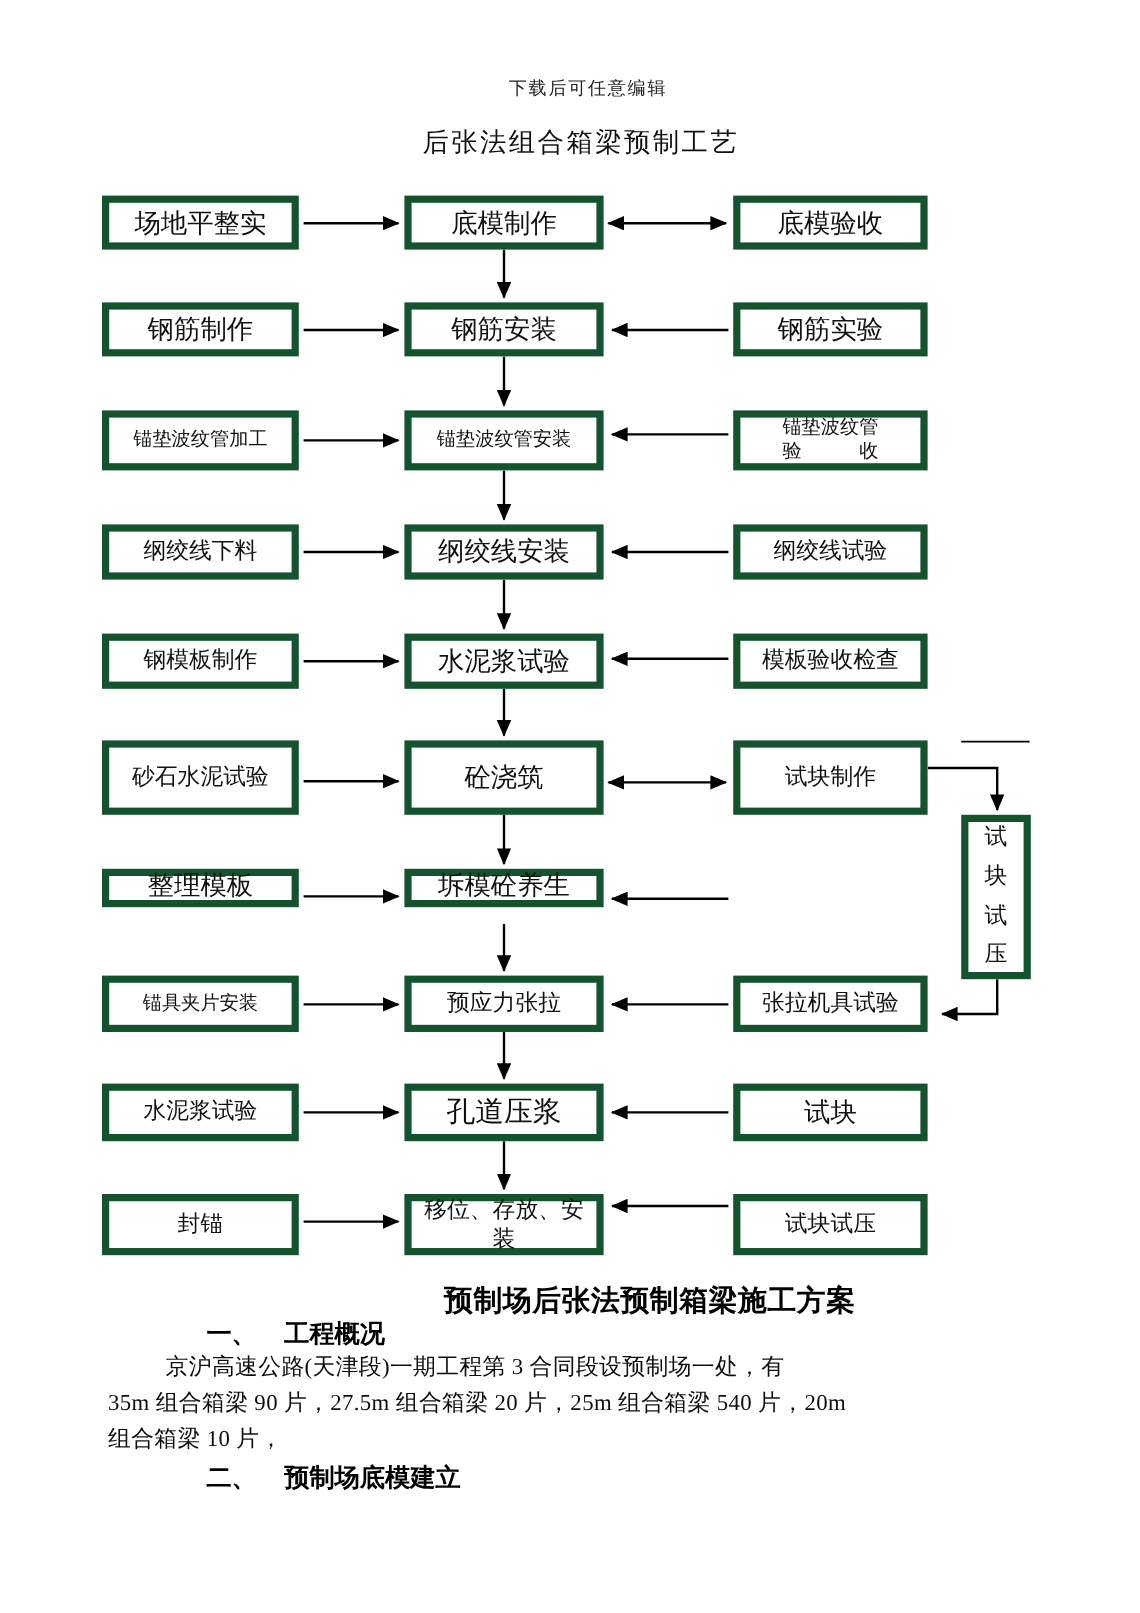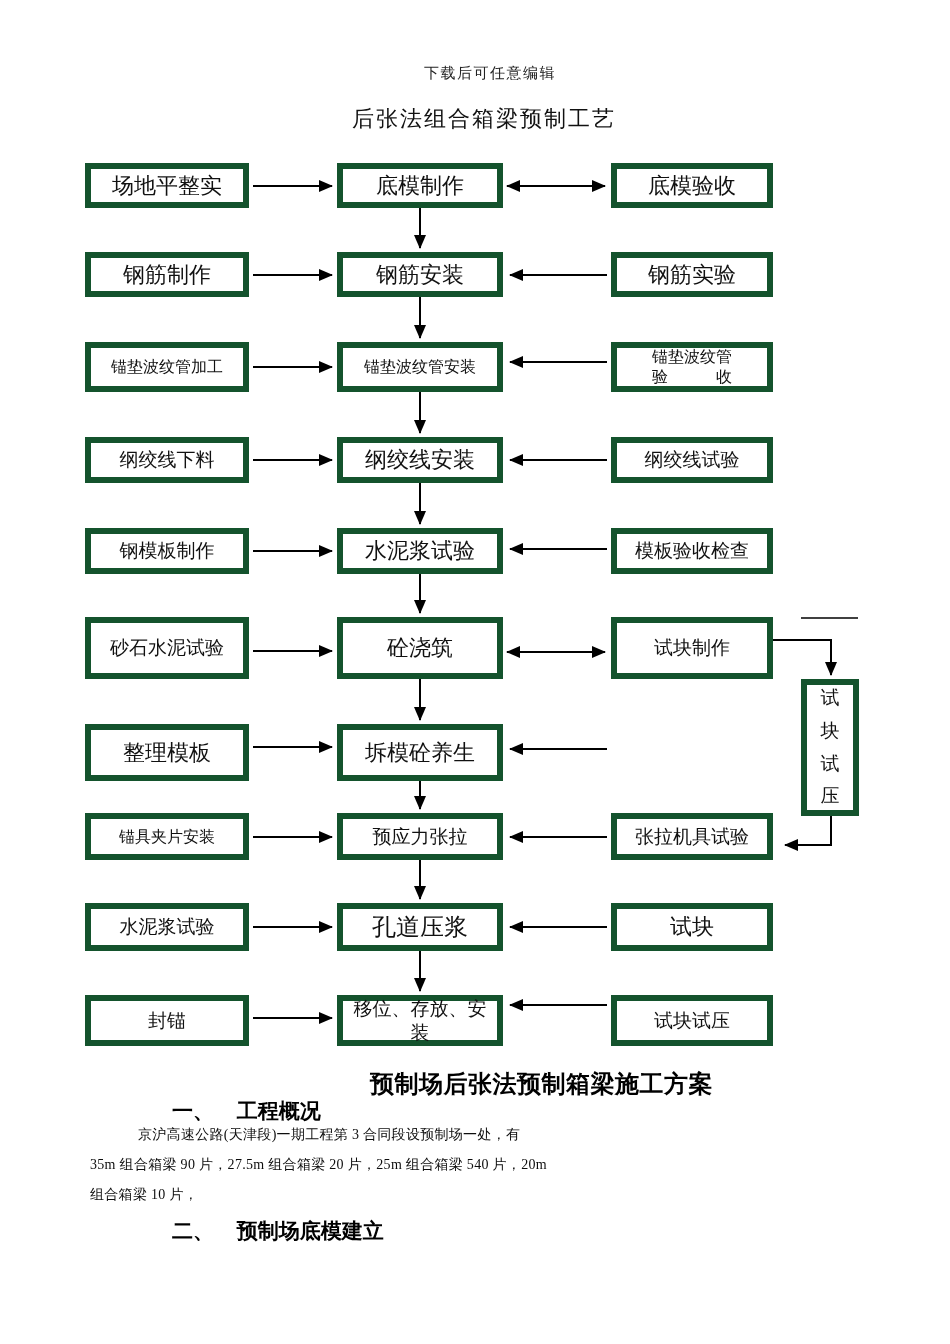--- a/index.html
+++ b/index.html
@@ -35,21 +35,21 @@
   }
   .bl{left:85px;width:164px;}
   .bc{left:337px;width:166px;}
   .br{left:611px;width:162px;}
   .r1{top:163px;height:45px;}
   .r2{top:252px;height:45px;}
   .r3{top:342px;height:50px;}
   .r4{top:437px;height:46px;}
   .r5{top:528px;height:46px;}
   .r6{top:617px;height:62px;}
-  .r7{top:724px;height:57px;}
+  .r7{top:724px;height:32px;font-family:Liberation Mono, monospace;}
   .r8{top:813px;height:47px;}
   .r9{top:903px;height:48px;}
   .r10{top:995px;height:51px;}
   .side-box{left:801px;top:679px;width:58px;height:137px;}
   .side-box .vtext{display:inline-block;width:1.15em;line-height:1.72;word-break:break-all;}
   .fs-xl{font-size:24px;}
   .fs-lg{font-size:22px;}
   .fs-md{font-size:19px;}
   .fs-sm{font-size:16px;}
   .section{position:absolute;left:0;top:1060px;width:950px;height:284px;}
@@ -62,21 +62,21 @@
     position:absolute;left:172px;
     font-family:"Liberation Sans","DejaVu Sans",sans-serif;
     font-weight:700;font-size:21px;color:#000;
   }
   .sec-item .item-no{display:inline-block;}
   .sec-item .item-title{display:inline-block;margin-left:17px;}
   .item-1{top:37px;}
   .item-2{top:157px;}
   .para-line{
     position:absolute;
-    font-size:14px;color:#0d0d0d;letter-spacing:0.3px;white-space:nowrap;
+    font-size:19px;color:#0d0d0d;letter-spacing:0.3px;white-space:nowrap;
   }
   .pl-0{left:138px;top:66px;}
   .pl-1{left:90px;top:96px;}
   .pl-2{left:90px;top:126px;}
 </style>
 </head>
 <body>
 
 <div class="page">
 

